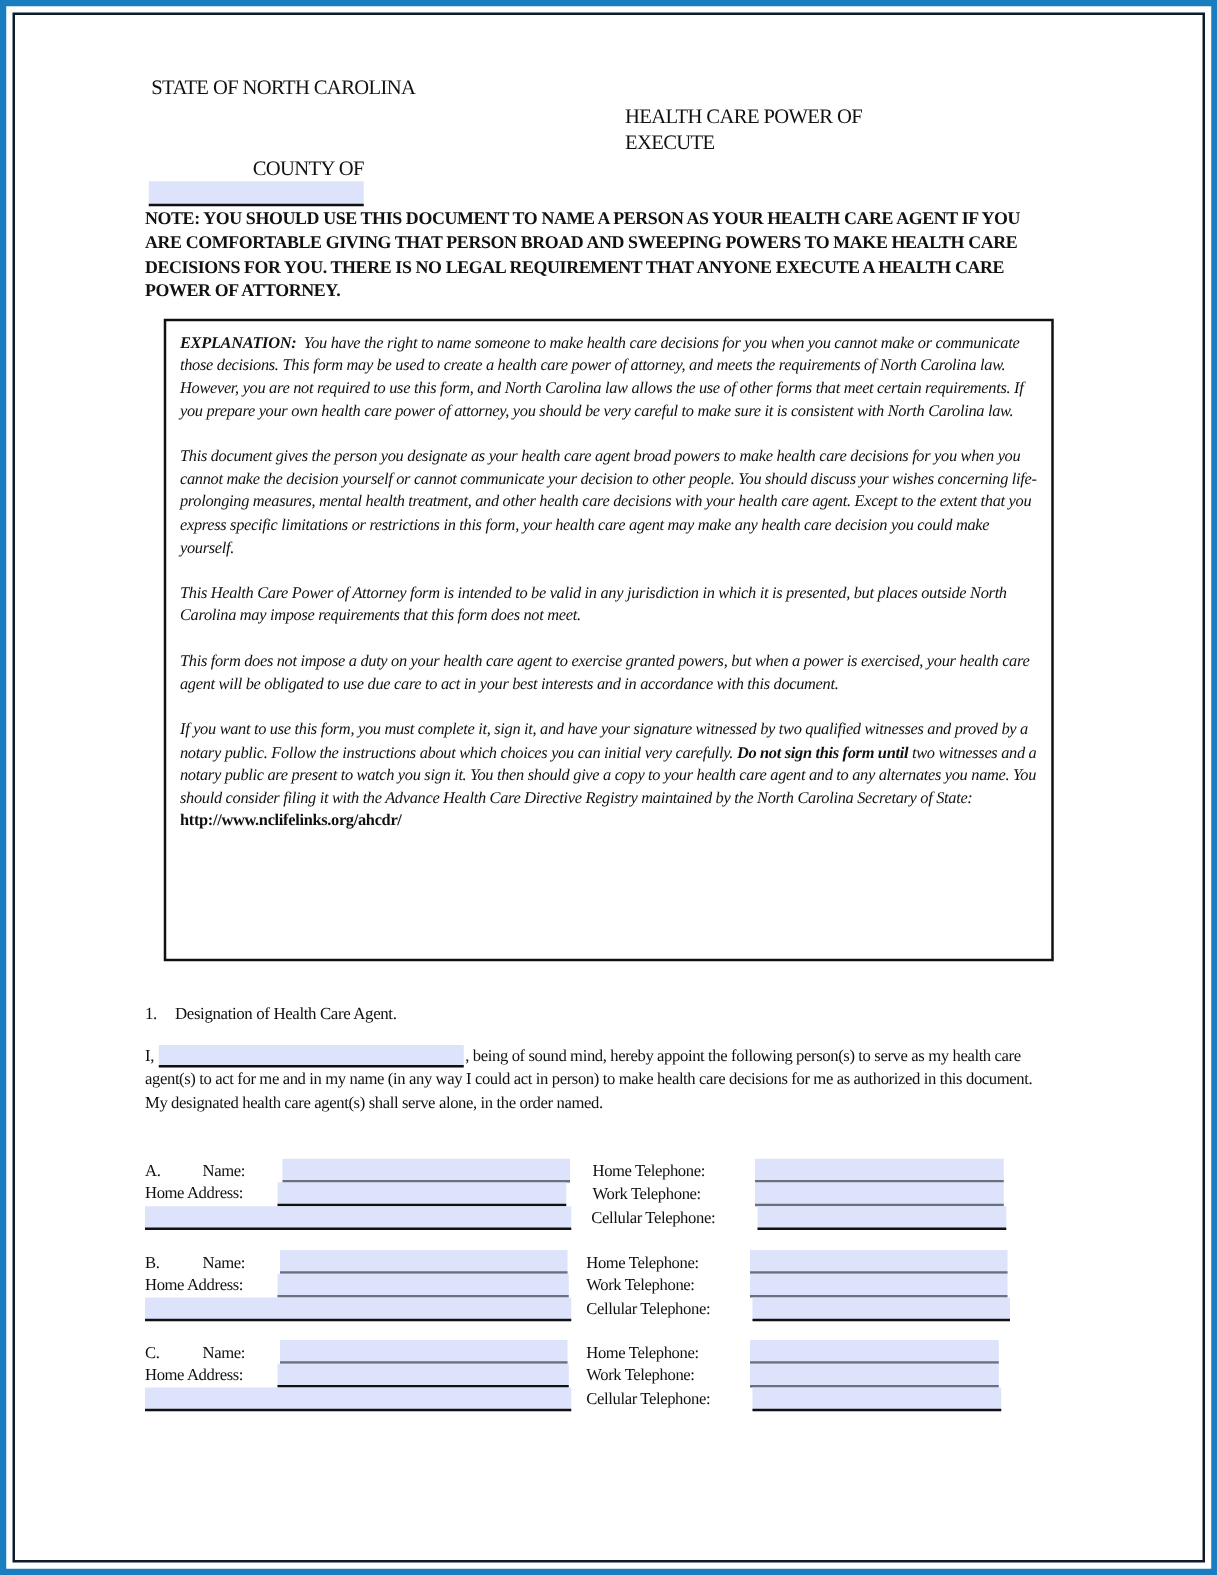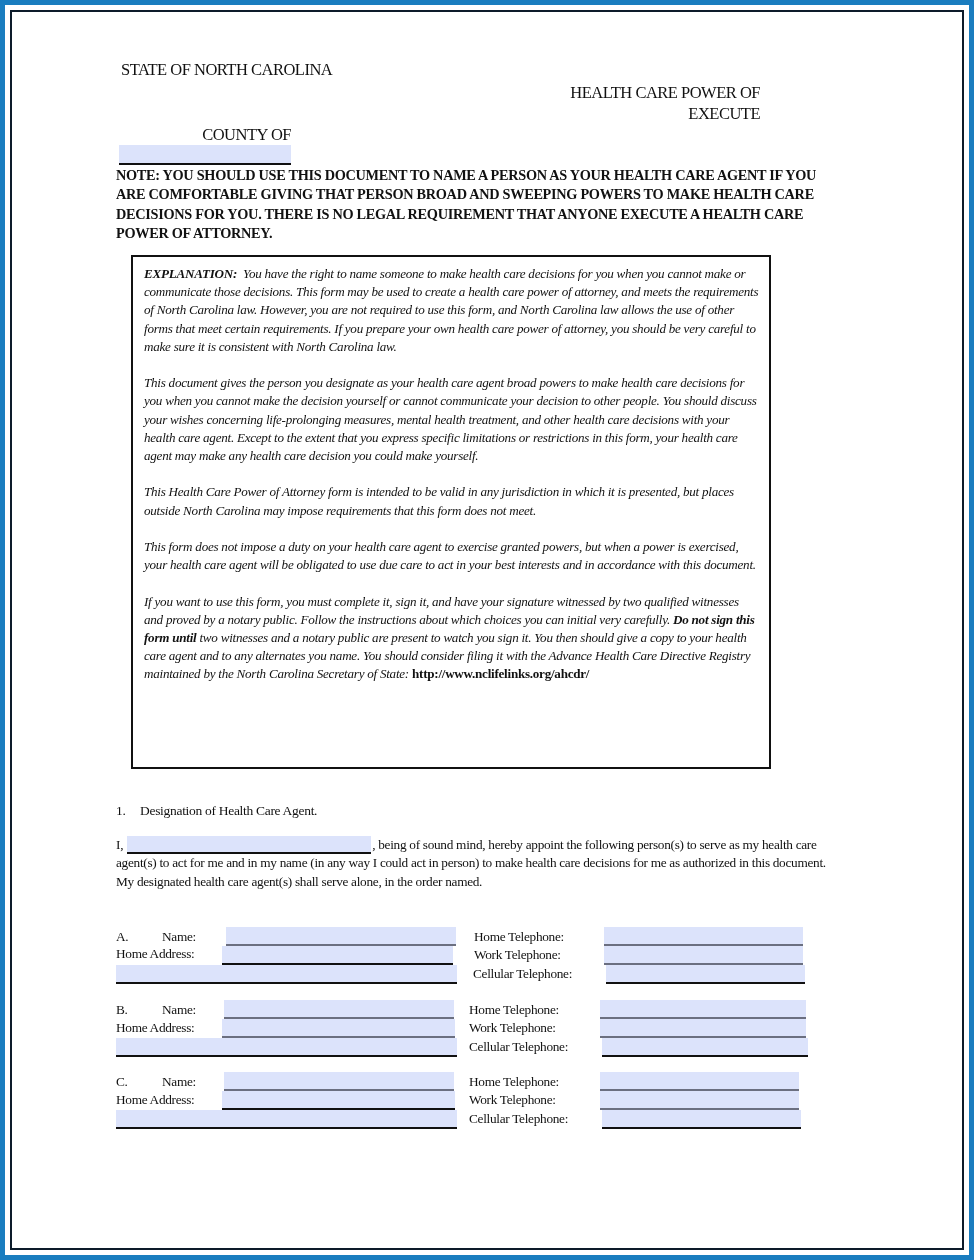--- a/index.html
+++ b/index.html
@@ -17,32 +17,32 @@
       box-sizing: border-box;
       border: 5px solid #1a7dbf;
     }
     .frame-inner {
       position: absolute; left: 5px; top: 5px; right: 5px; bottom: 5px;
       border: 2px solid #0d1b2a;
       background: #fff;
     }
     .abs { position: absolute; }
     .state { left: 121px; top: 60px; font-size: 16.5px; letter-spacing: -0.5px; }
-    .title { left: 460px; top: 82px; width: 300px; text-align: right; font-size: 16.5px; line-height: 21px; letter-spacing: -0.5px; }
+    .title { left: 500px; top: 82px; width: 300px; text-align: left; font-size: 16.5px; line-height: 21px; letter-spacing: -0.5px; }
     .county { left: 116px; top: 125px; font-size: 16.5px; letter-spacing: -0.5px; display: flex; align-items: flex-end; flex-direction: column; }
     .field {
       display: inline-block; background: #dce3fb;
       border-bottom: 2px solid #111; height: 18px; vertical-align: bottom;
     }
     .note {
       left: 116px; top: 166px; width: 730px;
       font-weight: bold; font-size: 14.3px; line-height: 19.3px; letter-spacing: -0.3px;
     }
     .explain {
-      left: 131px; top: 255px; width: 640px; height: 514px;
+      left: 131px; top: 255px; width: 712px; height: 514px;
       box-sizing: border-box; border: 2px solid #111;
       padding: 8px 10px 0 11px;
       font-style: italic; font-size: 13.1px; line-height: 18.2px; letter-spacing: -0.25px;
     }
     .explain p { margin: 0 0 18.2px 0; }
     .explain b { font-style: italic; }
     .explain .url { font-style: normal; font-weight: bold; }
     .sec-title { left: 116px; top: 803px; font-size: 13.5px; font-weight: normal; letter-spacing: -0.3px; }
     .sec-title .num { display: inline-block; width: 24px; }
     .appoint {

